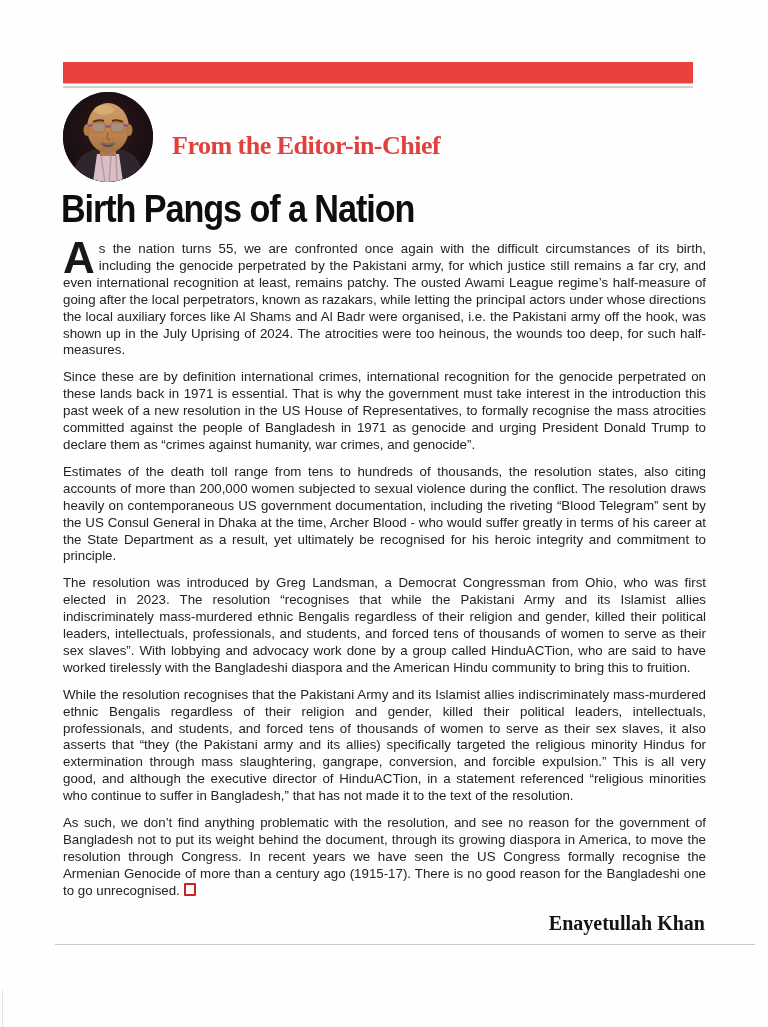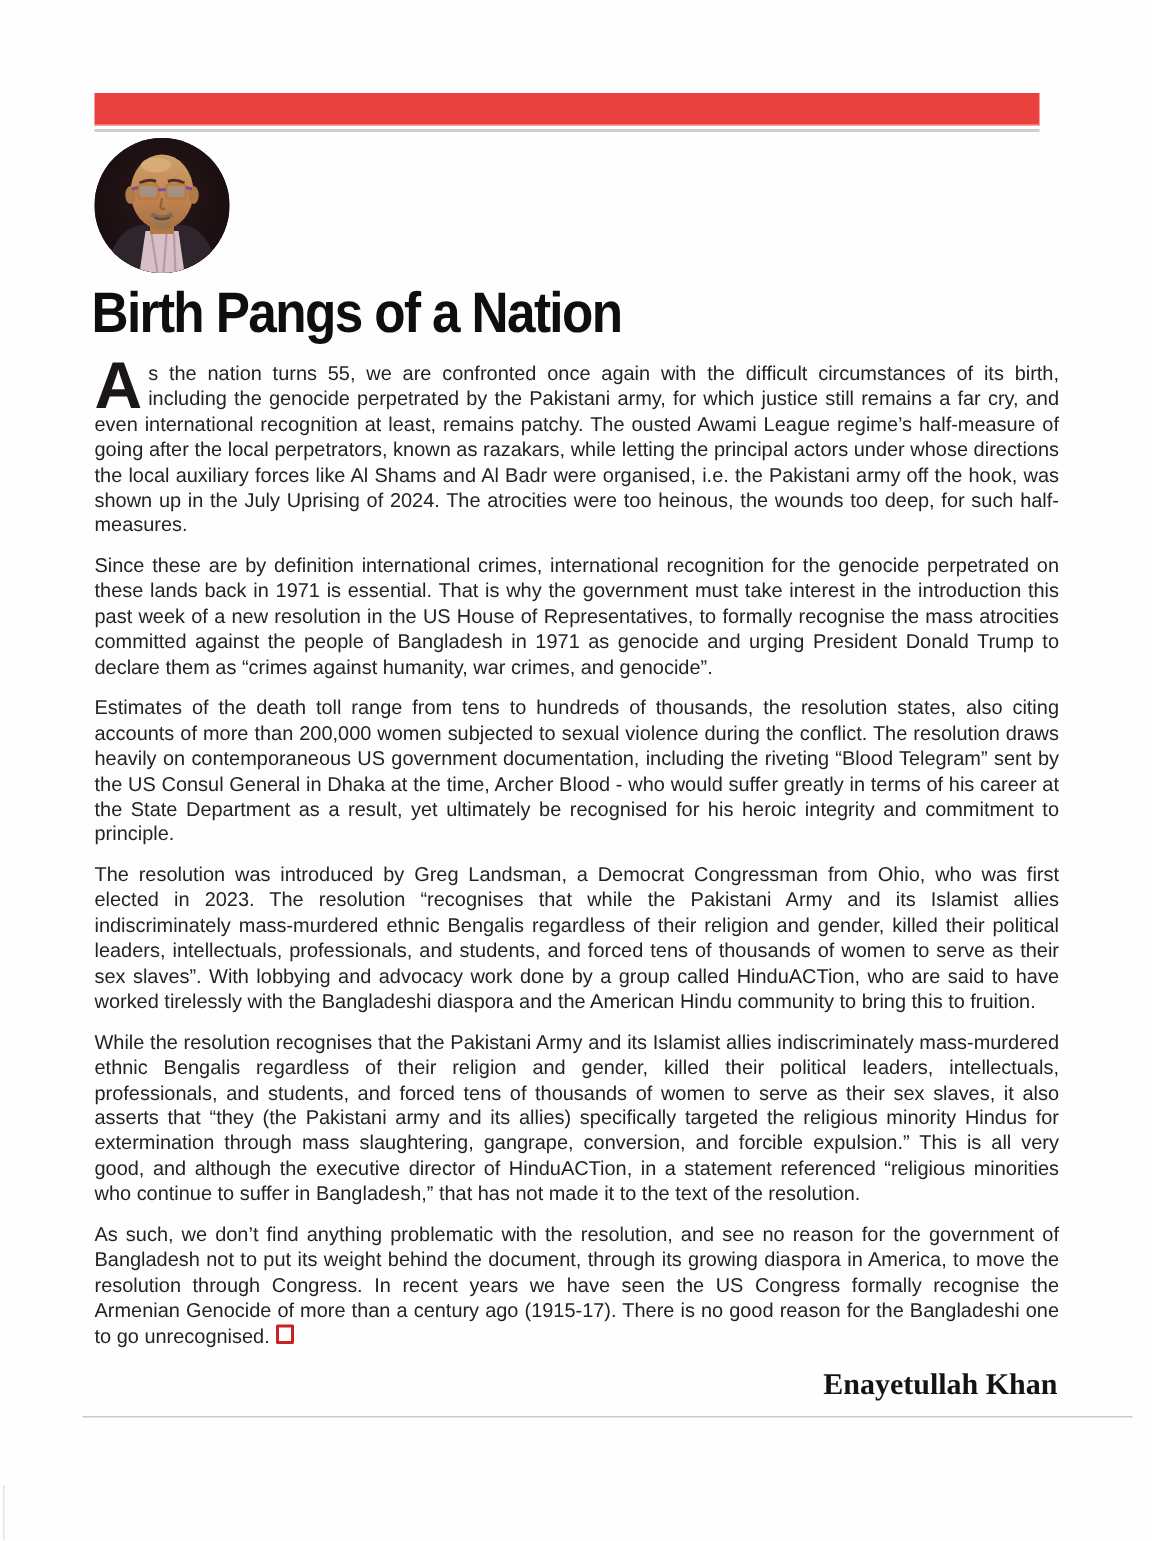--- a/index.html
+++ b/index.html
@@ -150,20 +150,21 @@
 
       <path d="M45 40 L44 46 Q45 48 47 47" stroke="#96613a" stroke-width="1.5" fill="none"></path>
 
       <path d="M38 51 Q45 55 52 51" stroke="#7d6a58" stroke-width="3" fill="none"></path>
       <path d="M40 56 Q45 60 50 56" stroke="#8d7a66" stroke-width="2.5" fill="none"></path>
 
       <path d="M40 53 Q45 55.5 50 53" stroke="#6e4330" stroke-width="1.5" fill="none"></path>
     </svg>
   </div>
 
+  <div class="kicker">From the Editor-in-Chief</div>
 
   <h1 class="title">Birth Pangs of a Nation</h1>
 
   <div class="article">
     <p><span class="dropcap">A</span><span>s the nation turns 55, we are confronted once again with the difficult circumstances of its birth, including the genocide perpetrated by the Pakistani army, for which justice still remains a far cry, and even international recognition at least, remains patchy. The ousted Awami League regime’s half-measure of going after the local perpetrators, known as razakars, while letting the principal actors under whose directions the local auxiliary forces like Al Shams and Al Badr were organised, i.e. the Pakistani army off the hook, was shown up in the July Uprising of 2024. The atrocities were too heinous, the wounds too deep, for such half-measures.</span></p>
     <p>Since these are by definition international crimes, international recognition for the genocide perpetrated on these lands back in 1971 is essential. That is why the government must take interest in the introduction this past week of a new resolution in the US House of Representatives, to formally recognise the mass atrocities committed against the people of Bangladesh in 1971 as genocide and urging President Donald Trump to declare them as “crimes against humanity, war crimes, and genocide”.</p>
     <p>Estimates of the death toll range from tens to hundreds of thousands, the resolution states, also citing accounts of more than 200,000 women subjected to sexual violence during the conflict. The resolution draws heavily on contemporaneous US government documentation, including the riveting “Blood Telegram” sent by the US Consul General in Dhaka at the time, Archer Blood - who would suffer greatly in terms of his career at the State Department as a result, yet ultimately be recognised for his heroic integrity and commitment to principle.</p>
     <p>The resolution was introduced by Greg Landsman, a Democrat Congressman from Ohio, who was first elected in 2023. The resolution “recognises that while the Pakistani Army and its Islamist allies indiscriminately mass-murdered ethnic Bengalis regardless of their religion and gender, killed their political leaders, intellectuals, professionals, and students, and forced tens of thousands of women to serve as their sex slaves”. With lobbying and advocacy work done by a group called HinduACTion, who are said to have worked tirelessly with the Bangladeshi diaspora and the American Hindu community to bring this to fruition.</p>
     <p>While the resolution recognises that the Pakistani Army and its Islamist allies indiscriminately mass-murdered ethnic Bengalis regardless of their religion and gender, killed their political leaders, intellectuals, professionals, and students, and forced tens of thousands of women to serve as their sex slaves, it also asserts that “they (the Pakistani army and its allies) specifically targeted the religious minority Hindus for extermination through mass slaughtering, gangrape, conversion, and forcible expulsion.” This is all very good, and although the executive director of HinduACTion, in a statement referenced “religious minorities who continue to suffer in Bangladesh,” that has not made it to the text of the resolution.</p>
     <p><span>As such, we don’t find anything problematic with the resolution, and see no reason for the government of Bangladesh not to put its weight behind the document, through its growing diaspora in America, to move the resolution through Congress. In recent years we have seen the US Congress formally recognise the Armenian Genocide of more than a century ago (1915-17). There is no good reason for the Bangladeshi one to go unrecognised.</span><span class="endmark"></span></p>

